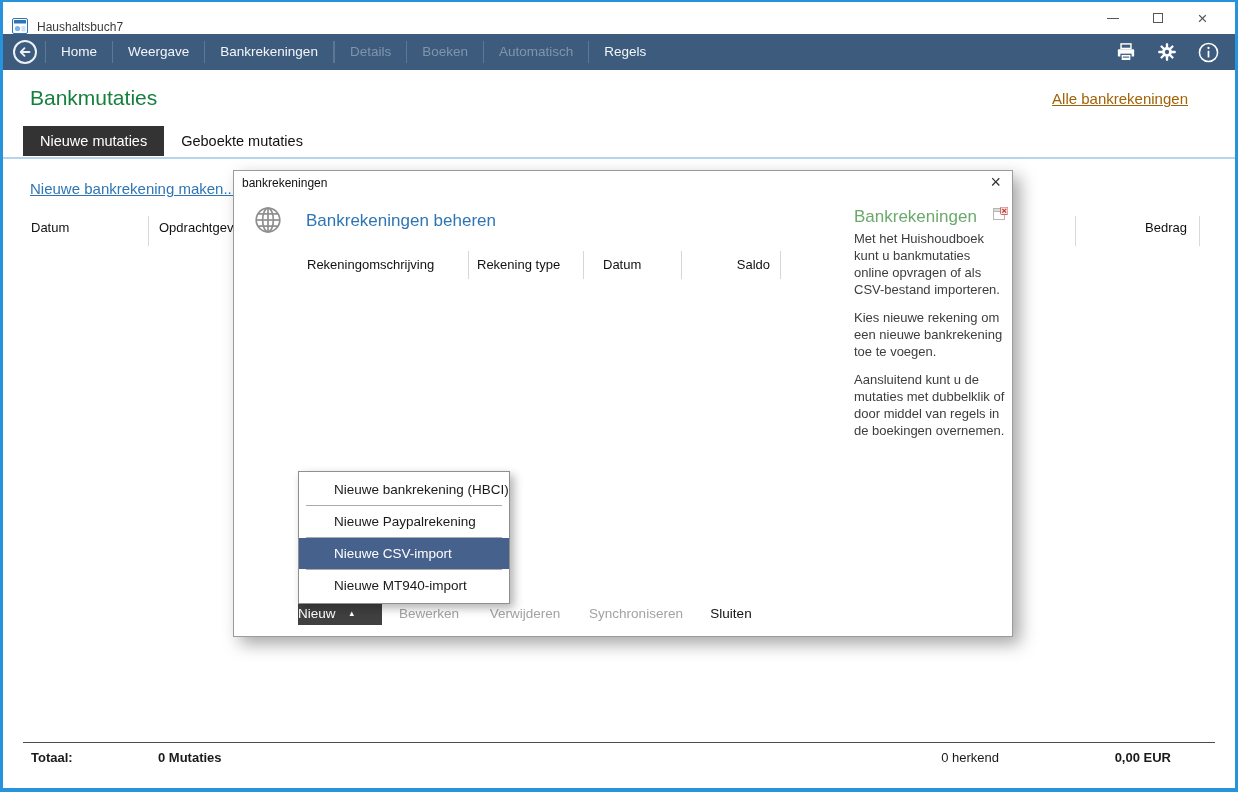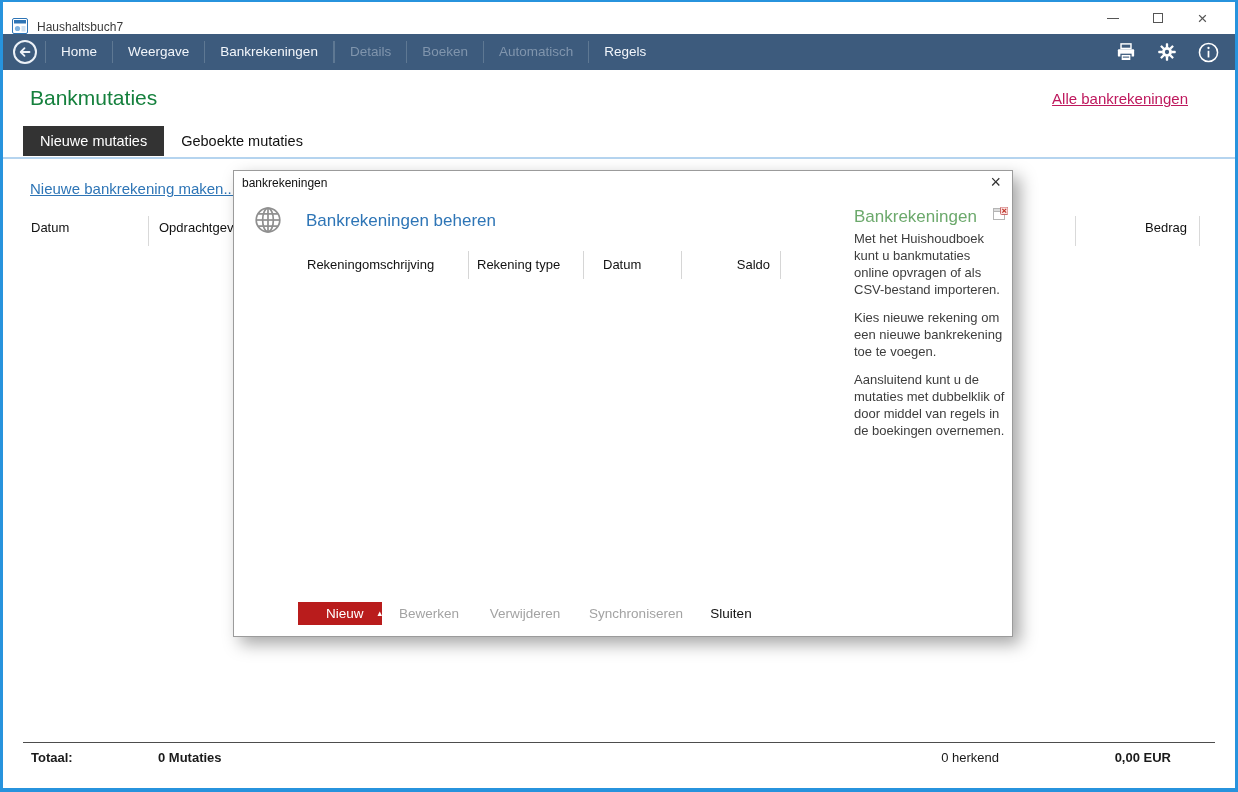--- a/index.html
+++ b/index.html
@@ -29,21 +29,21 @@
   .navbar { height: 36px; background: #3d5b7d; display: flex; align-items: center; }
   .back-button { width: 24px; height: 24px; border: 2px solid #ecf1f7; border-radius: 50%; margin-left: 10px; margin-right: 8px; display: flex; align-items: center; justify-content: center; flex: 0 0 auto; }
   .nav-sep { width: 1px; height: 22px; background: #5e7globe893; background: #5e7893; flex: 0 0 auto; }
   .nav-item { padding: 0 15px; height: 36px; line-height: 36px; font-size: 13.5px; color: #f2f6fb; white-space: nowrap; display: flex; align-items: center; gap: 7px; }
   .nav-item.disabled { color: #8095ad; }
   .nav-right { margin-left: auto; display: flex; align-items: center; gap: 21px; margin-right: 16px; }
   .nav-right .icon { display: flex; align-items: center; }
   
   .content { position: absolute; left: 0; right: 0; top: 68px; bottom: 0; background: #fff; }
   .page-title { position: absolute; left: 27px; top: 16px; font-size: 21px; color: #15803d; }
-  .link-all { position: absolute; right: 47px; top: 20px; font-size: 15px; color: #be185d; text-decoration: underline; cursor: pointer; }
+  .link-all { position: absolute; right: 47px; top: 20px; font-size: 15px; color: #a16207; text-decoration: underline; cursor: pointer; }
   .tabs { position: absolute; left: 20px; top: 56px; display: flex; }
   .tab { height: 30px; line-height: 30px; padding: 0 17px; font-size: 14.5px; color: #111; cursor: pointer; }
   .tab.selected { background: #333333; color: #fff; }
   .tab-underline { position: absolute; left: 0; right: 0; top: 87px; height: 2px; background: #b5d4ef; }
   .link-new { position: absolute; left: 27px; top: 110px; font-size: 15px; color: #2e75b6; text-decoration: underline; cursor: pointer; white-space: nowrap; }
   .mt-col { position: absolute; top: 150px; font-size: 13px; color: #111; }
   .vline { position: absolute; width: 1px; background: #d9d9d9; }
   .mt-vline { top: 146px; height: 30px; }
   .status-line { position: absolute; left: 20px; right: 20px; top: 672px; height: 1px; background: #4d4d4d; }
   .st-text { position: absolute; top: 680px; font-size: 13px; color: #1a1a1a; }
@@ -61,21 +61,21 @@
   .help-title { font-size: 17px; color: #6ca96c; }
   .help p { font-size: 13px; line-height: 17px; color: #3d3d3d; margin-top: 11px; }
   .help p:first-of-type { margin-top: 3px; }
   
   .menu { position: absolute; left: 64px; top: 300px; width: 212px; background: #fff; border: 1px solid #8f8f8f; box-shadow: 4px 4px 9px rgba(0,0,0,0.3); z-index: 20; padding: 2px 0; }
   .menu-item { height: 31px; line-height: 31px; padding-left: 35px; font-size: 13.5px; color: #1a1a1a; cursor: pointer; white-space: nowrap; }
   .menu-item.highlighted { background: #46618c; color: #fff; }
   .menu-sep { height: 1px; background: #ababab; margin: 0 7px; }
   
   .dlg-btn { position: absolute; top: 431px; height: 23px; border: none; background: transparent; font-family: inherit; font-size: 13.5px; cursor: pointer; }
-  .btn-primary { left: 64px; width: 84px; background: #b91c1c; color: #fff; display: flex; align-items: center; justify-content: flex-end; gap: 14px; }
+  .btn-primary { left: 64px; width: 84px; background: #404040; color: #fff; display: flex; align-items: center; justify-content: flex-start; gap: 14px; }
   .btn-primary .arrow { font-size: 9px; line-height: 1; }
   .btn-disabled { color: #a3a3a3; cursor: default; }
   .btn-plain { color: #111; }
   #btn-bewerken { left: 150px; width: 90px; }
   #btn-verwijderen { left: 245px; width: 92px; }
   #btn-synchroniseren { left: 350px; width: 104px; }
   #btn-sluiten { left: 462px; width: 70px; }
 </style>
 </head>
 <body>
@@ -237,20 +237,29 @@
             <rect x="7.5" y="0" width="7.5" height="7.5" rx="1" fill="#fbe3e3" stroke="#c96a6a"></rect>
             <path d="M9.3 1.8 l3.9 3.9 M13.2 1.8 l-3.9 3.9" stroke="#c0392b" stroke-width="1.2"></path>
           </svg>
         </span>
       </div>
       <p>Met het Huishoudboek kunt u bankmutaties online opvragen of als CSV-bestand importeren.</p>
       <p>Kies nieuwe rekening om een nieuwe bankrekening toe te voegen.</p>
       <p>Aansluitend kunt u de mutaties met dubbelklik of door middel van regels in de boekingen overnemen.</p>
     </div>
 
+    <div class="menu">
+      <div class="menu-item">Nieuwe bankrekening (HBCI)</div>
+      <div class="menu-sep"></div>
+      <div class="menu-item">Nieuwe Paypalrekening</div>
+      <div class="menu-sep"></div>
+      <div class="menu-item highlighted">Nieuwe CSV-import</div>
+      <div class="menu-sep"></div>
+      <div class="menu-item">Nieuwe MT940-import</div>
+    </div>
 
     <button class="dlg-btn btn-primary">
       <span>Nieuw</span>
       <span class="arrow">▴</span>
     </button>
     <button class="dlg-btn btn-disabled" id="btn-bewerken">Bewerken</button>
     <button class="dlg-btn btn-disabled" id="btn-verwijderen">Verwijderen</button>
     <button class="dlg-btn btn-disabled" id="btn-synchroniseren">Synchroniseren</button>
     <button class="dlg-btn btn-plain" id="btn-sluiten">Sluiten</button>
   </div>

